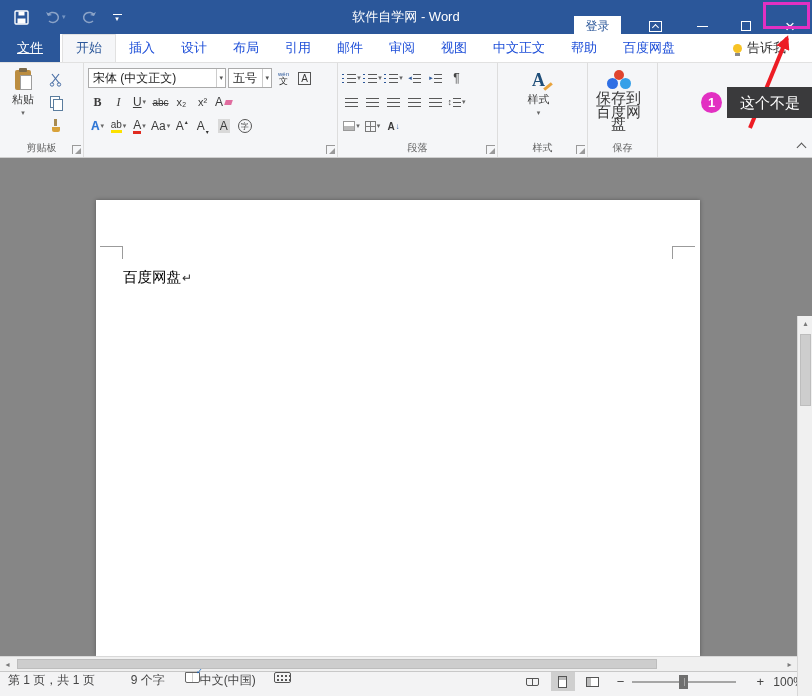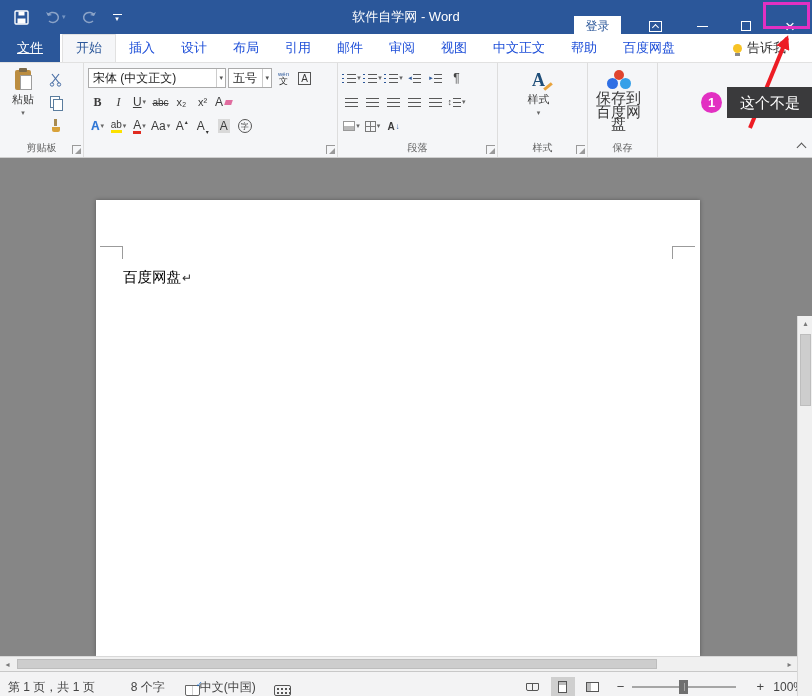--- a/index.html
+++ b/index.html
@@ -130,21 +130,21 @@
   .sarrow { position:absolute; left:0; width:15px; height:15px; text-align:center; line-height:15px; font-size:8px; color:#7a7a7a; }
   .vscroll .sarrow.top { top:0; }
   .vthumb { position:absolute; left:2px; top:18px; width:11px; height:72px; background:#cdcdcd; border:1px solid #bdbdbd; }
   .hscroll { position:absolute; left:0; top:656px; width:797px; height:15px; background:#f0f0f0; border-top:1px solid #d8d8d8; }
   .hscroll .sarrow.left { left:0; top:0; }
   .hscroll .sarrow.right { left:auto; right:0; top:0; }
   .hthumb { position:absolute; left:17px; top:2px; width:640px; height:10px; background:#cdcdcd; border:1px solid #bdbdbd; }
   .scroll-corner { position:absolute; left:797px; top:656px; width:15px; height:15px; background:#f0f0f0; border-left:1px solid #d8d8d8; border-top:1px solid #d8d8d8; }
 
   
-  .statusbar { position:absolute; left:0; top:671px; width:812px; height:25px; background:#f3f3f4; border-top:1px solid #c8c8c8; display:flex; align-items:flex-end; font-size:12px; color:#444; padding:0 8px; }
+  .statusbar { position:absolute; left:0; top:671px; width:812px; height:25px; background:#f3f3f4; border-top:1px solid #c8c8c8; display:flex; align-items:flex-start; font-size:12px; color:#444; padding:0 8px; }
   .sb-item { white-space:nowrap; cursor:default; }
   .sb-wc { margin-left:36px; }
   .spellicon { margin-left:20px; display:inline-block; width:15px; height:11px; border:1px solid #666; border-radius:0 0 2px 2px; background:linear-gradient(to right,#fff 0 46%,#cfcfcf 46% 54%,#fff 54%); position:relative; }
   .spellicon::after { content:"✓"; position:absolute; right:-4px; top:-6px; font-size:8px; color:#1569c7; }
   .sb-lang { margin-left:0; }
   .kbdicon { margin-left:18px; display:inline-block; width:17px; height:11px; border:1px solid #555; border-radius:2px; background-image:radial-gradient(#555 1px, transparent 1.2px); background-size:4px 4px; background-position:1px 1px; }
   .sb-right { margin-left:auto; display:flex; align-items:center; }
   .view { width:24px; height:19px; display:flex; align-items:center; justify-content:center; margin-left:6px; cursor:default; }
   .view.active { background:#cfcfcf; }
   .vread { display:inline-block; width:13px; height:8px; border:1px solid #555; border-radius:0 0 2px 2px; background:linear-gradient(to right,transparent 0 46%,#555 46% 54%,transparent 54%); }
@@ -456,21 +456,21 @@
 
   <div class="hscroll">
     <span class="sarrow left">◂</span>
     <div class="hthumb"></div>
     <span class="sarrow right">▸</span>
   </div>
   <div class="scroll-corner"></div>
 
   <footer class="statusbar">
     <span class="sb-item">第 1 页，共 1 页</span>
-    <span class="sb-item sb-wc">8 个字</span>
+    <span class="sb-item sb-wc">9 个字</span>
     <span class="spellicon"></span>
     <span class="sb-item sb-lang">中文(中国)</span>
     <span class="kbdicon"></span>
     <div class="sb-right">
       <span class="view">
           <span class="vread"></span>
         </span>
       <span class="view active">
           <span class="vprint"></span>
         </span>

